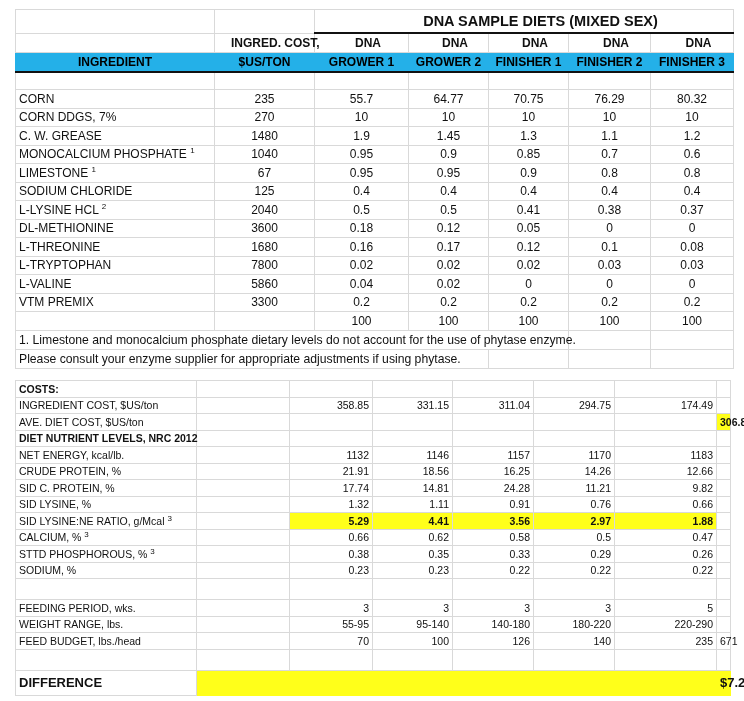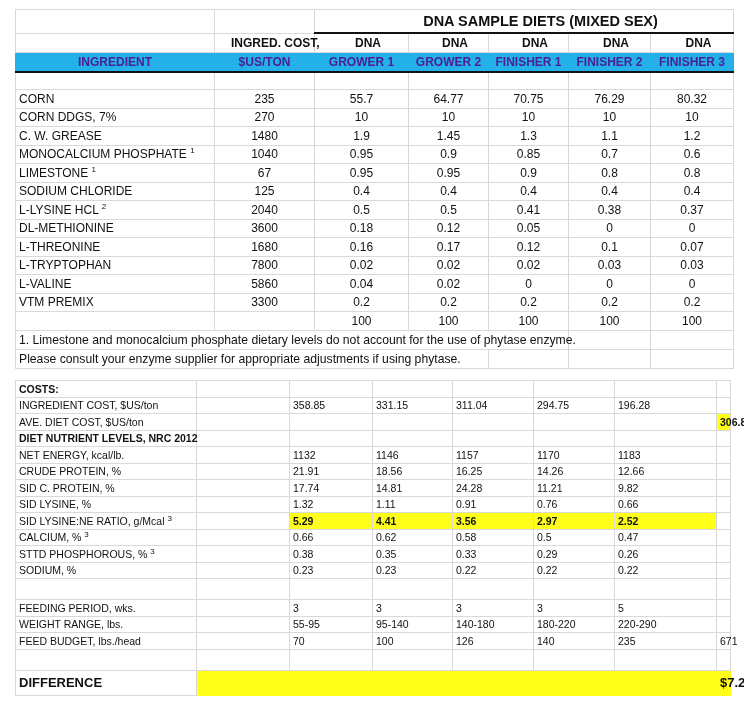--- a/index.html
+++ b/index.html
@@ -6,31 +6,31 @@
   body { width:744px; height:701px; position:relative; overflow:hidden;
          font-family:"Liberation Sans", "DejaVu Sans", sans-serif; color:#111; }
   table { border-collapse:collapse; position:absolute; table-layout:fixed; }
   td { border:1px solid #d9d9d9; padding:0 3px; white-space:nowrap; overflow:visible; }
   
   #top { left:15px; top:9px; width:718px; font-size:12px; }
   #top td { height:18px; }
   #top .c { text-align:center; }
   #top tr.title td { height:22px;padding-left:36px; }
   #top .bigtitle { font-weight:bold; font-size:14.5px; text-align:center; border-bottom:2px solid #111; }
-  #top tr.head td { background:#24b0e8; color:#4c1d95; text-align:center; font-weight:bold; font-size:12px; border-color:#24b0e8; border-bottom:2px solid #111; height:18px; }
+  #top tr.head td { background:#24b0e8; color:#000000; text-align:center; font-weight:bold; font-size:12px; border-color:#24b0e8; border-bottom:2px solid #111; height:18px; }
   #top tr.sub td { font-weight:bold; font-size:12px;padding-left:16px; }
   #top tr.blank td { height:16px; }
   #top tr.ing td { height:17.5px; }
   #top td.name { text-align:left; }
   sup { font-size:8px; vertical-align:super; line-height:0; }
   #top tr.note td { height:18px; font-size:12.2px; }
   
   #bot { left:15px; top:380px; width:716px; font-size:10.5px; }
   #bot td { height:15.5px; }
-  #bot .c { text-align:left; }
+  #bot .c { text-align:right; }
   #bot .r { text-align:right; }
   #bot .b { font-weight:bold; }
   #bot .yel { background:#ffff1a; }
   #bot tr.gap td { height:20px; }
   #bot tr.diff td { height:24px; font-size:13px; font-weight:bold; }
 </style>
 </head>
 <body>
 
 <table id="top">
@@ -150,21 +150,21 @@
         <td class="c">0</td>
         <td class="c">0</td>
       </tr>
       <tr class="ing">
         <td class="name"><span>L-THREONINE</span></td>
         <td class="c">1680</td>
         <td class="c">0.16</td>
         <td class="c">0.17</td>
         <td class="c">0.12</td>
         <td class="c">0.1</td>
-        <td class="c">0.07</td>
+        <td class="c">0.08</td>
       </tr>
       <tr class="ing">
         <td class="name"><span>L-TRYPTOPHAN</span></td>
         <td class="c">7800</td>
         <td class="c">0.02</td>
         <td class="c">0.02</td>
         <td class="c">0.02</td>
         <td class="c">0.03</td>
         <td class="c">0.03</td>
       </tr>
@@ -232,21 +232,21 @@
         <td></td>
         <td></td>
   </tr>
   <tr>
     <td>INGREDIENT COST, $US/ton</td>
     <td></td>
     <td class="c">358.85</td>
     <td class="c">331.15</td>
     <td class="c">311.04</td>
     <td class="c">294.75</td>
-    <td class="c">196.28</td>
+    <td class="c">174.49</td>
     <td></td>
   </tr>
   <tr>
     <td>AVE. DIET COST, $US/ton</td>
     <td></td>
         <td></td>
         <td></td>
         <td></td>
         <td></td>
         <td></td>
@@ -304,21 +304,21 @@
         <td class="c">0.66</td>
         <td></td>
       </tr>
       <tr>
         <td><span>SID LYSINE:NE RATIO, g/Mcal</span> <sup>3</sup></td>
         <td></td>
         <td class="c b yel">5.29</td>
         <td class="c b yel">4.41</td>
         <td class="c b yel">3.56</td>
         <td class="c b yel">2.97</td>
-        <td class="c b yel">2.52</td>
+        <td class="c b yel">1.88</td>
         <td></td>
       </tr>
       <tr>
         <td><span>CALCIUM, %</span> <sup>3</sup></td>
         <td></td>
         <td class="c">0.66</td>
         <td class="c">0.62</td>
         <td class="c">0.58</td>
         <td class="c">0.5</td>
         <td class="c">0.47</td>

